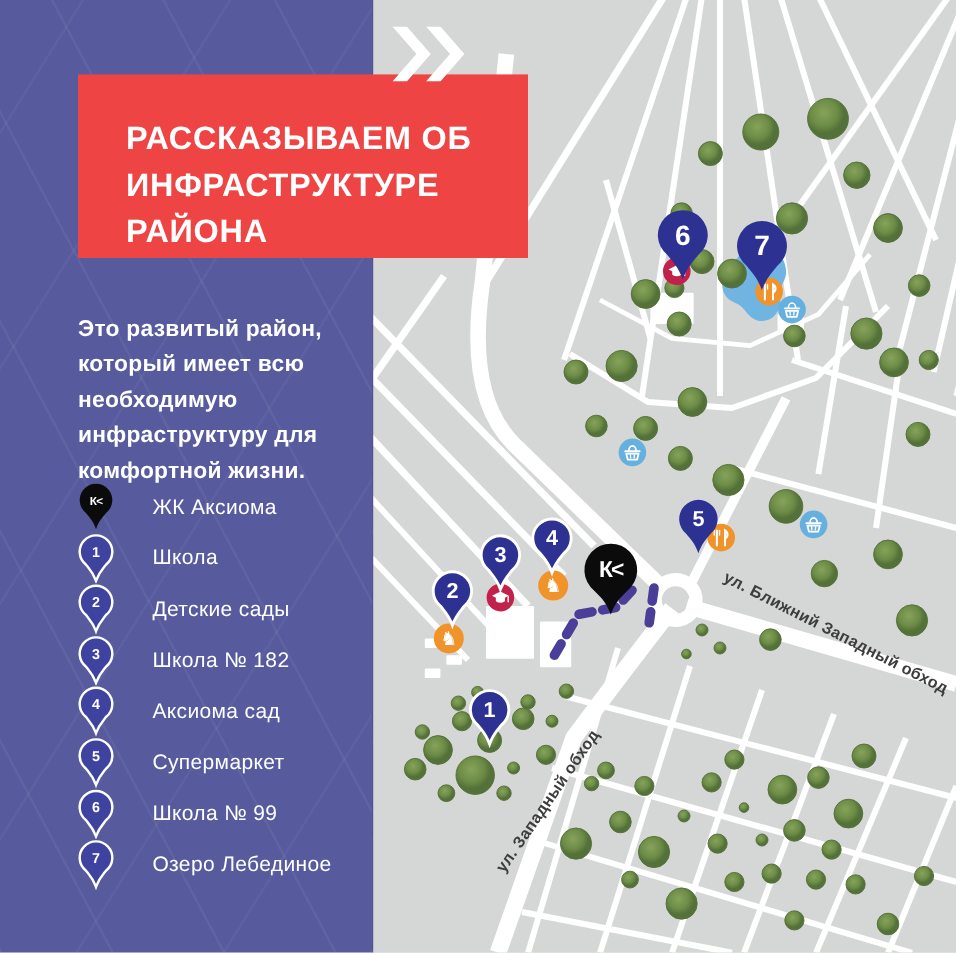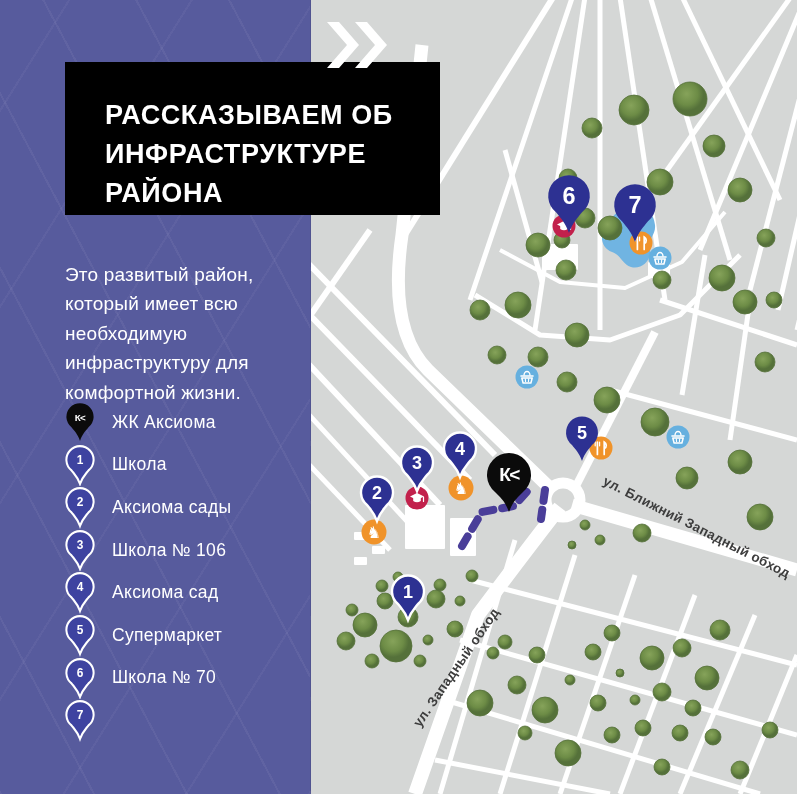--- a/index.html
+++ b/index.html
@@ -5,31 +5,31 @@
   html,body{margin:0;padding:0;background:#fff}
   .poster{position:relative;width:797px;height:794px;overflow:hidden;
           font-family:"Liberation Sans","DejaVu Sans",sans-serif;background:#d5d7d6}
   .map-panel{position:absolute;left:310px;top:0;width:487px;height:794px;background:#d5d7d6;z-index:1}
   .map-panel svg{position:absolute;left:0;top:0}
   .sidebar{position:absolute;left:0;top:0;width:310px;height:794px;background-color:#575b9d;z-index:2;
     background-image:
       repeating-linear-gradient(62deg, rgba(255,255,255,0.05) 0 2px, transparent 2px 82px),
       repeating-linear-gradient(-58deg, rgba(255,255,255,0.04) 0 2px, transparent 2px 104px);
     border-right:1px solid rgba(0,0,0,0.08)}
-  .title-box{position:absolute;left:65px;top:62px;width:375px;height:153px;background:#000000;
+  .title-box{position:absolute;left:65px;top:62px;width:375px;height:153px;background:#ef4444;
              box-sizing:border-box;padding:34px 0 0 40px;z-index:3}
   .title-box h1{margin:0;color:#ffffff;font-size:27px;line-height:1.44;letter-spacing:.6px;
                 font-weight:700;width:312px;text-transform:uppercase}
   .chevrons{position:absolute;left:327px;top:22px;z-index:4}
   .desc{position:absolute;left:65px;top:241px;width:214px;color:#ffffff;font-size:19px;
-        line-height:1.55;font-weight:400;letter-spacing:.2px;z-index:3}
+        line-height:1.55;font-weight:700;letter-spacing:.2px;z-index:3}
   .legend{position:absolute;left:63px;top:401px;z-index:3}
   .legend-item{display:flex;align-items:center;height:42.6px}
   .legend-item svg{flex:0 0 auto;display:block}
-  .legend-item span{margin-left:15px;color:#ffffff;font-size:17.5px;font-weight:500;letter-spacing:.3px}
+  .legend-item span{margin-left:30px;color:#ffffff;font-size:17.5px;font-weight:500;letter-spacing:.3px}
   svg text{font-family:"Liberation Sans","DejaVu Sans",sans-serif}
 </style>
 </head>
 <body>
 
 <div class="poster">
 
   <div class="map-panel">
     <svg id="map-svg" width="487" height="794" viewBox="0 0 487 794">
         <defs>
@@ -275,55 +275,56 @@
             <path d="M0,0 C-3,-8.5 -6.5,-11.5 -10,-16 A16,16 0 1 1 10,-16 C6.5,-11.5 3,-8.5 0,0 Z" fill="#3e43a0" stroke="#ffffff" stroke-width="2.4"></path>
             <text x="0" y="-23.5" text-anchor="middle" font-size="14" font-weight="700" fill="#fff" letter-spacing="0">1</text>
           </svg>
           <span>Школа</span>
         </div>
         <div class="legend-item">
           <svg viewBox="-20 -47 40 50" width="34" height="42.5">
             <path d="M0,0 C-3,-8.5 -6.5,-11.5 -10,-16 A16,16 0 1 1 10,-16 C6.5,-11.5 3,-8.5 0,0 Z" fill="#3e43a0" stroke="#ffffff" stroke-width="2.4"></path>
             <text x="0" y="-23.5" text-anchor="middle" font-size="14" font-weight="700" fill="#fff" letter-spacing="0">2</text>
           </svg>
-          <span>Аксиома сады</span>
+          <span>Детские сады</span>
         </div>
         <div class="legend-item">
           <svg viewBox="-20 -47 40 50" width="34" height="42.5">
             <path d="M0,0 C-3,-8.5 -6.5,-11.5 -10,-16 A16,16 0 1 1 10,-16 C6.5,-11.5 3,-8.5 0,0 Z" fill="#3e43a0" stroke="#ffffff" stroke-width="2.4"></path>
             <text x="0" y="-23.5" text-anchor="middle" font-size="14" font-weight="700" fill="#fff" letter-spacing="0">3</text>
           </svg>
-          <span>Школа № 106</span>
+          <span>Школа № 182</span>
         </div>
         <div class="legend-item">
           <svg viewBox="-20 -47 40 50" width="34" height="42.5">
             <path d="M0,0 C-3,-8.5 -6.5,-11.5 -10,-16 A16,16 0 1 1 10,-16 C6.5,-11.5 3,-8.5 0,0 Z" fill="#3e43a0" stroke="#ffffff" stroke-width="2.4"></path>
             <text x="0" y="-23.5" text-anchor="middle" font-size="14" font-weight="700" fill="#fff" letter-spacing="0">4</text>
           </svg>
           <span>Аксиома сад</span>
         </div>
         <div class="legend-item">
           <svg viewBox="-20 -47 40 50" width="34" height="42.5">
             <path d="M0,0 C-3,-8.5 -6.5,-11.5 -10,-16 A16,16 0 1 1 10,-16 C6.5,-11.5 3,-8.5 0,0 Z" fill="#3e43a0" stroke="#ffffff" stroke-width="2.4"></path>
             <text x="0" y="-23.5" text-anchor="middle" font-size="14" font-weight="700" fill="#fff" letter-spacing="0">5</text>
           </svg>
           <span>Супермаркет</span>
         </div>
         <div class="legend-item">
           <svg viewBox="-20 -47 40 50" width="34" height="42.5">
             <path d="M0,0 C-3,-8.5 -6.5,-11.5 -10,-16 A16,16 0 1 1 10,-16 C6.5,-11.5 3,-8.5 0,0 Z" fill="#3e43a0" stroke="#ffffff" stroke-width="2.4"></path>
             <text x="0" y="-23.5" text-anchor="middle" font-size="14" font-weight="700" fill="#fff" letter-spacing="0">6</text>
           </svg>
-          <span>Школа № 70</span>
+          <span>Школа № 99</span>
         </div>
         <div class="legend-item">
           <svg viewBox="-20 -47 40 50" width="34" height="42.5">
             <path d="M0,0 C-3,-8.5 -6.5,-11.5 -10,-16 A16,16 0 1 1 10,-16 C6.5,-11.5 3,-8.5 0,0 Z" fill="#3e43a0" stroke="#ffffff" stroke-width="2.4"></path>
             <text x="0" y="-23.5" text-anchor="middle" font-size="14" font-weight="700" fill="#fff" letter-spacing="0">7</text>
           </svg>
+          <span>Озеро Лебединое</span>
         </div>
       </div>
   </div>
 
   <div class="title-box">
     <h1>РАССКАЗЫВАЕМ ОБ ИНФРАСТРУКТУРЕ РАЙОНА</h1>
   </div>
 
   <svg class="chevrons" width="62" height="46" viewBox="0 0 62 46">
     <path d="M0,0 h12 l20,23 -20,23 H0 l20,-23 Z" fill="#ffffff"></path>

